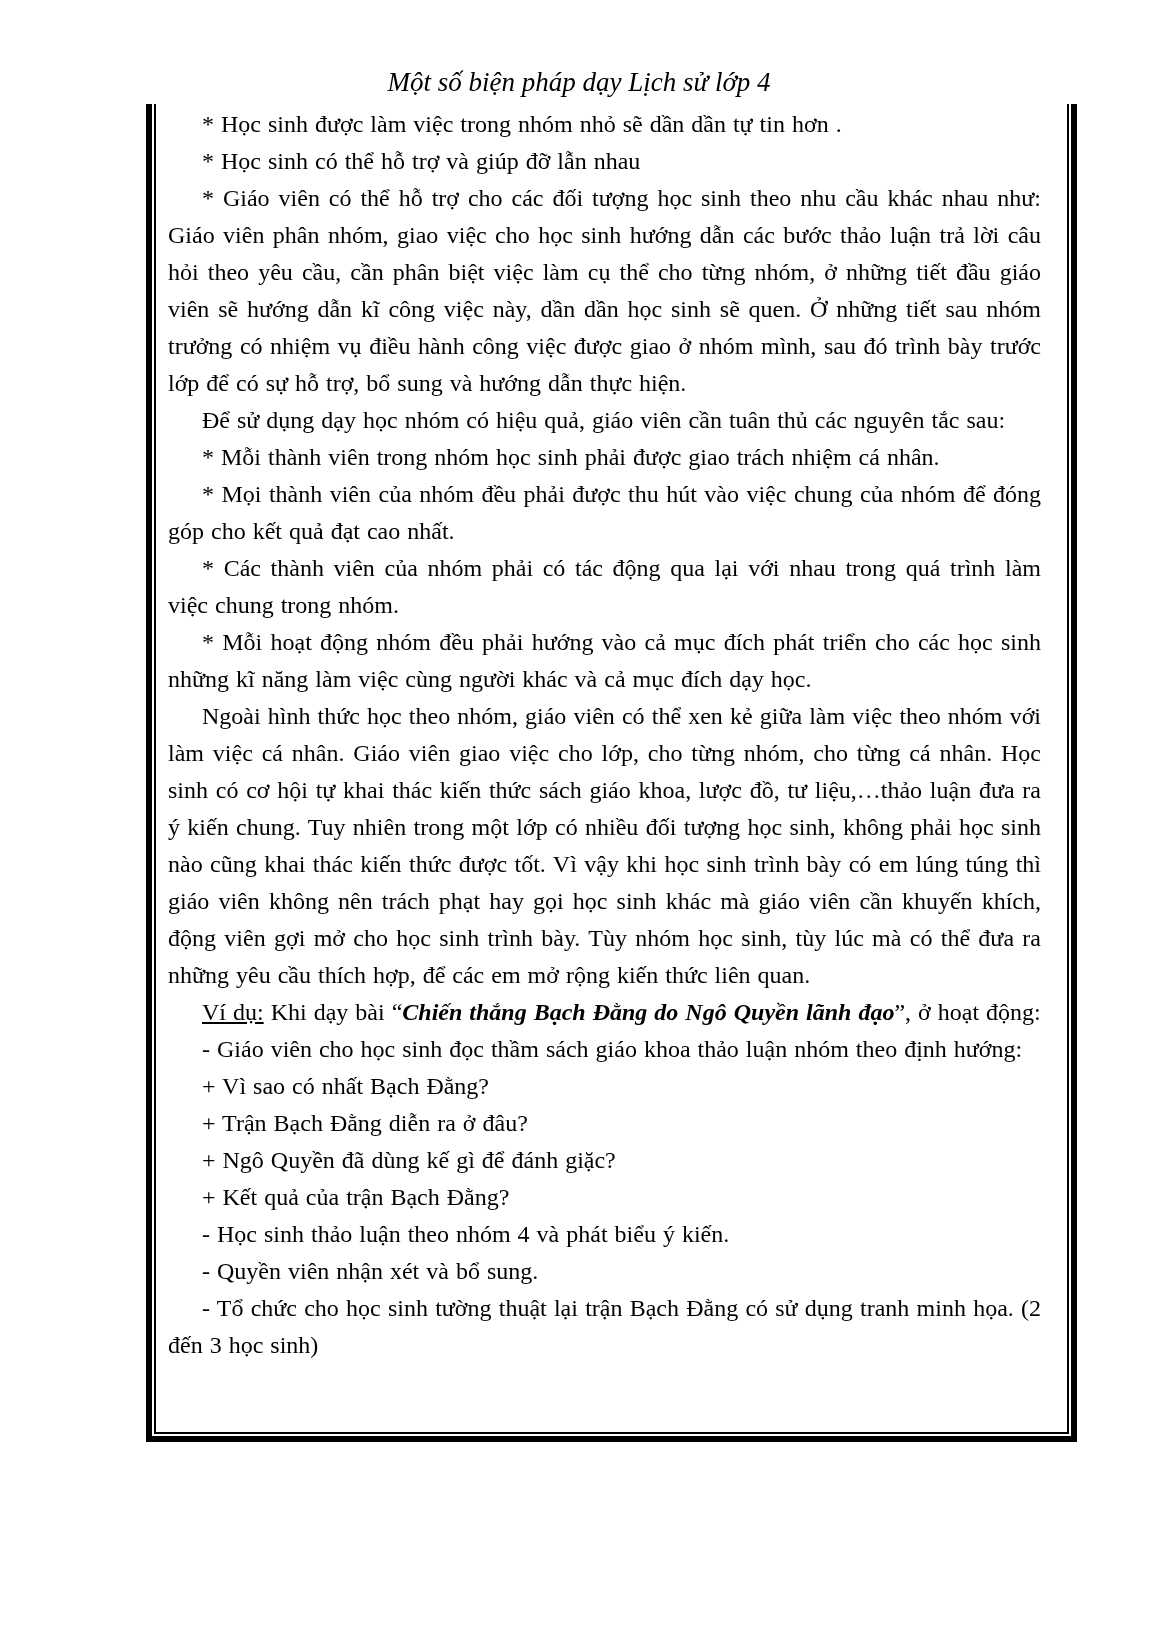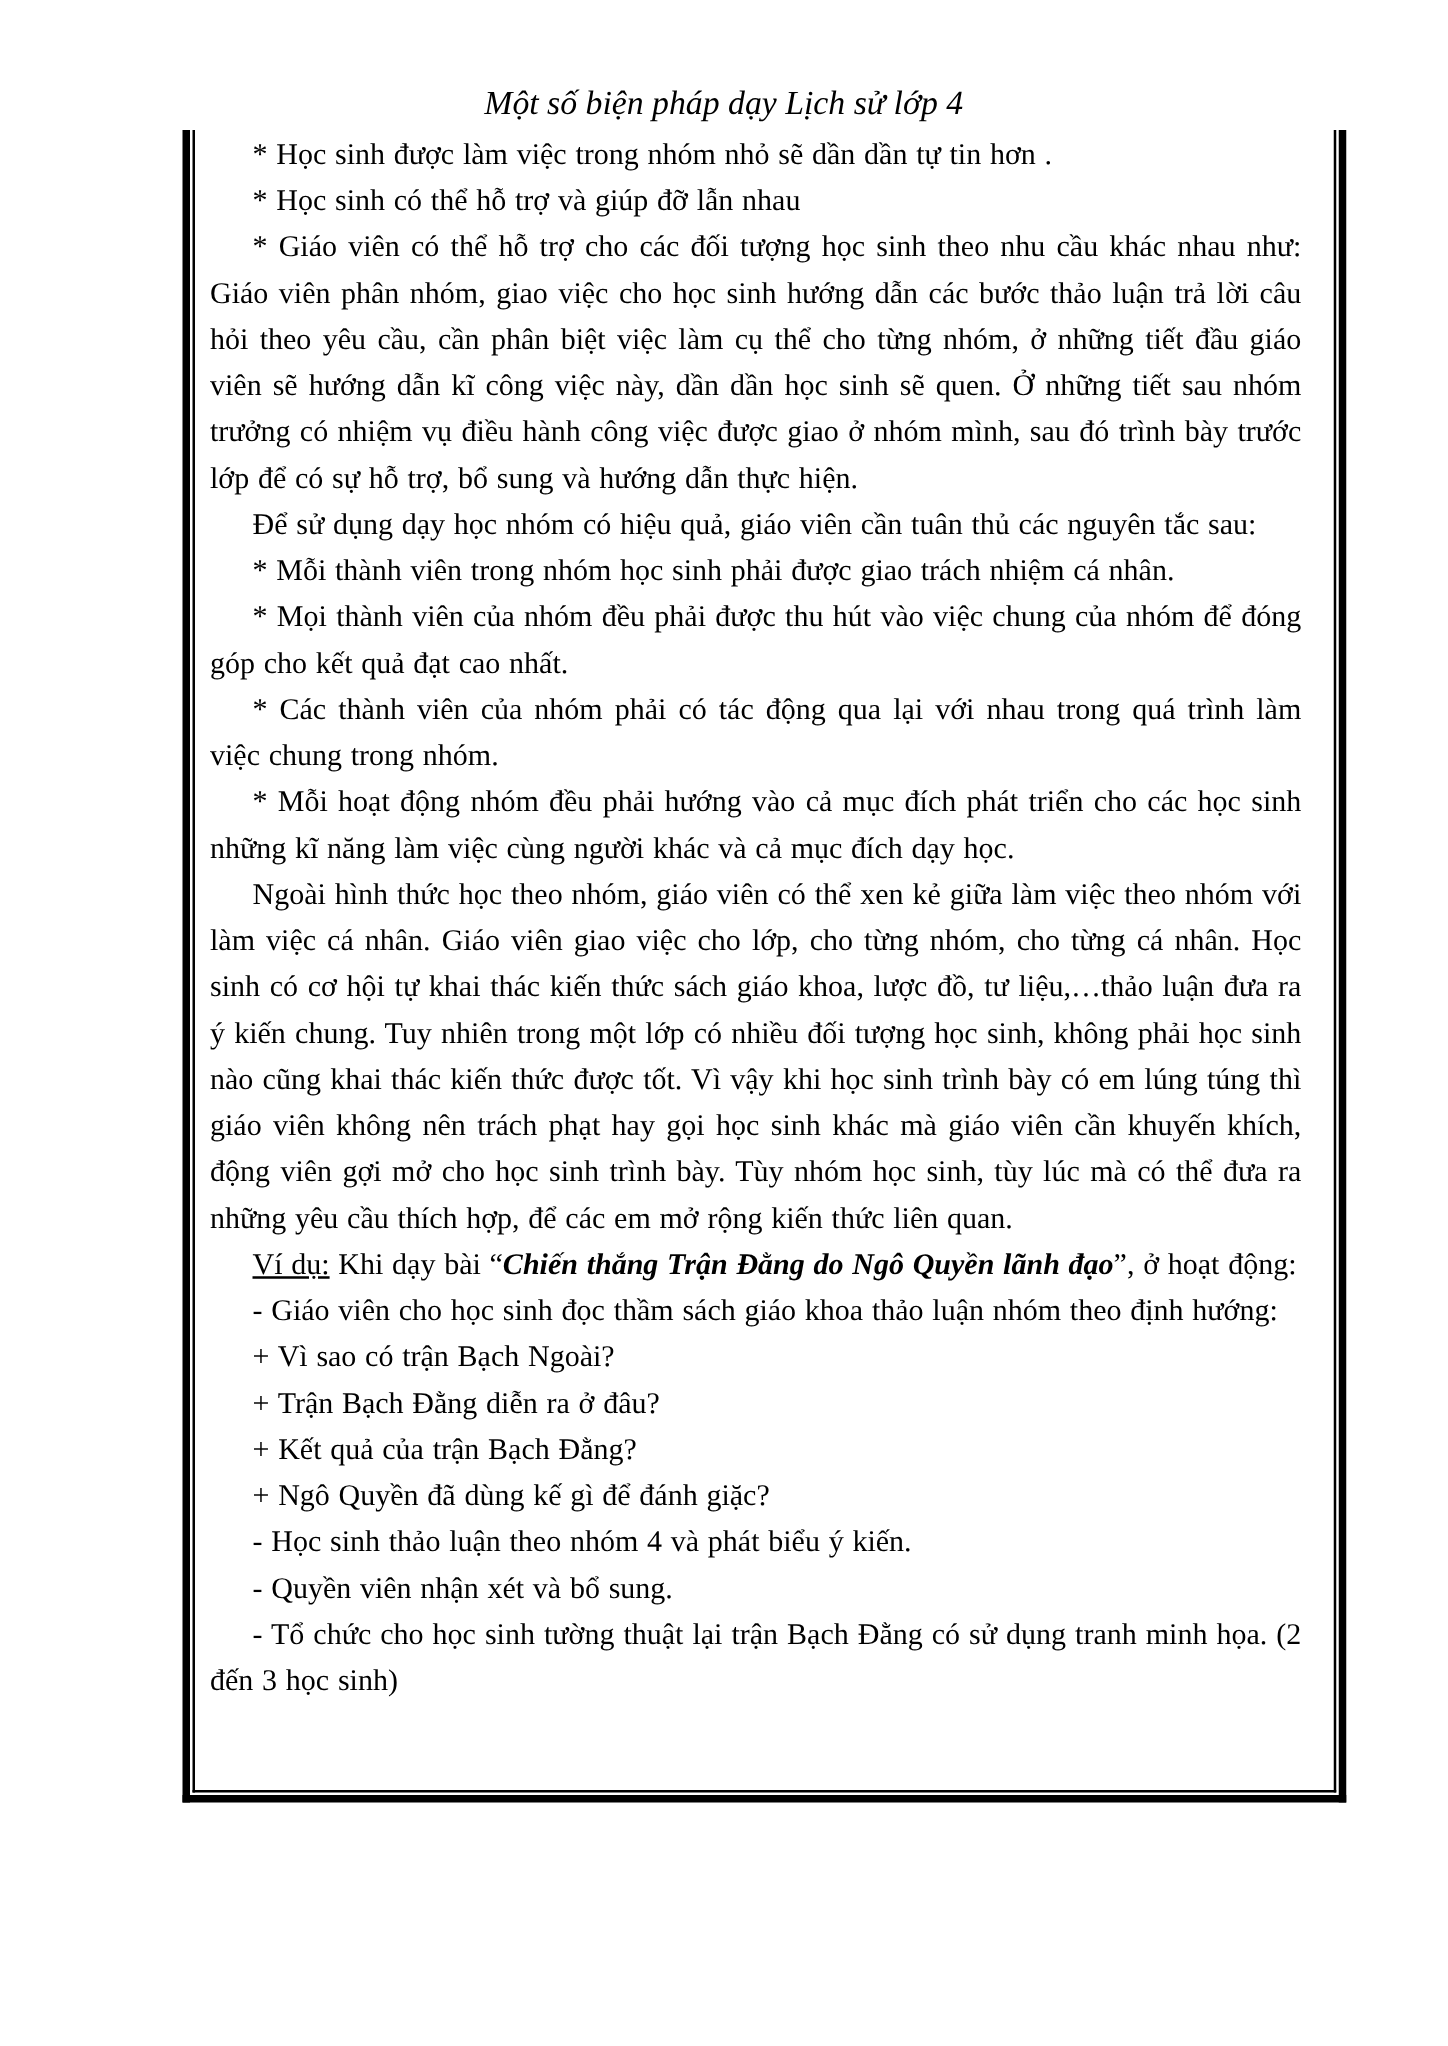--- a/index.html
+++ b/index.html
@@ -69,28 +69,28 @@
 
       <p class="para">Để sử dụng dạy học nhóm có hiệu quả, giáo viên cần tuân thủ các nguyên tắc sau:</p>
 
       <p class="para">* Mỗi thành viên trong nhóm học sinh phải được giao trách nhiệm cá nhân.</p>
       <p class="para">* Mọi thành viên của nhóm đều phải được thu hút vào việc chung của nhóm để đóng góp cho kết quả đạt cao nhất.</p>
       <p class="para">* Các thành viên của nhóm phải có tác động qua lại với nhau trong quá trình làm việc chung trong nhóm.</p>
       <p class="para">* Mỗi hoạt động nhóm đều phải hướng vào cả mục đích phát triển cho các học sinh những kĩ năng làm việc cùng người khác và cả mục đích dạy học.</p>
 
       <p class="para">Ngoài hình thức học theo nhóm, giáo viên có thể xen kẻ giữa làm việc theo nhóm với làm việc cá nhân. Giáo viên giao việc cho lớp, cho từng nhóm, cho từng cá nhân. Học sinh có cơ hội tự khai thác kiến thức sách giáo khoa, lược đồ, tư liệu,…thảo luận đưa ra ý kiến chung. Tuy nhiên trong một lớp có nhiều đối tượng học sinh, không phải học sinh nào cũng khai thác kiến thức được tốt. Vì vậy khi học sinh trình bày có em lúng túng thì giáo viên không nên trách phạt hay gọi học sinh khác mà giáo viên cần khuyến khích, động viên gợi mở cho học sinh trình bày. Tùy nhóm học sinh, tùy lúc mà có thể đưa ra những yêu cầu thích hợp, để các em mở rộng kiến thức liên quan.</p>
 
-      <p class="para"><span class="vi-du-label">Ví dụ:</span><span> Khi dạy bài “</span><span class="book-title">Chiến thắng Trận Đằng do Ngô Quyền lãnh đạo</span><span>”, ở hoạt động:</span></p>
+      <p class="para"><span class="vi-du-label">Ví dụ:</span><span> Khi dạy bài “</span><span class="book-title">Chiến thắng Bạch Đằng do Ngô Quyền lãnh đạo</span><span>”, ở hoạt động:</span></p>
 
 
       <p class="para">- Giáo viên cho học sinh đọc thầm sách giáo khoa thảo luận nhóm theo định hướng:</p>
-      <p class="para">+ Vì sao có trận Bạch Ngoài?</p>
+      <p class="para">+ Vì sao có nhất Bạch Đằng?</p>
       <p class="para">+ Trận Bạch Đằng diễn ra ở đâu?</p>
+      <p class="para">+ Ngô Quyền đã dùng kế gì để đánh giặc?</p>
       <p class="para">+ Kết quả của trận Bạch Đằng?</p>
-      <p class="para">+ Ngô Quyền đã dùng kế gì để đánh giặc?</p>
       <p class="para">- Học sinh thảo luận theo nhóm 4 và phát biểu ý kiến.</p>
       <p class="para">- Quyền viên nhận xét và bổ sung.</p>
       <p class="para">- Tổ chức cho học sinh tường thuật lại trận Bạch Đằng có sử dụng tranh minh họa. (2 đến 3 học sinh)</p>
 
     </div>
   </div>
 
 </div>
 
 </body></html>

